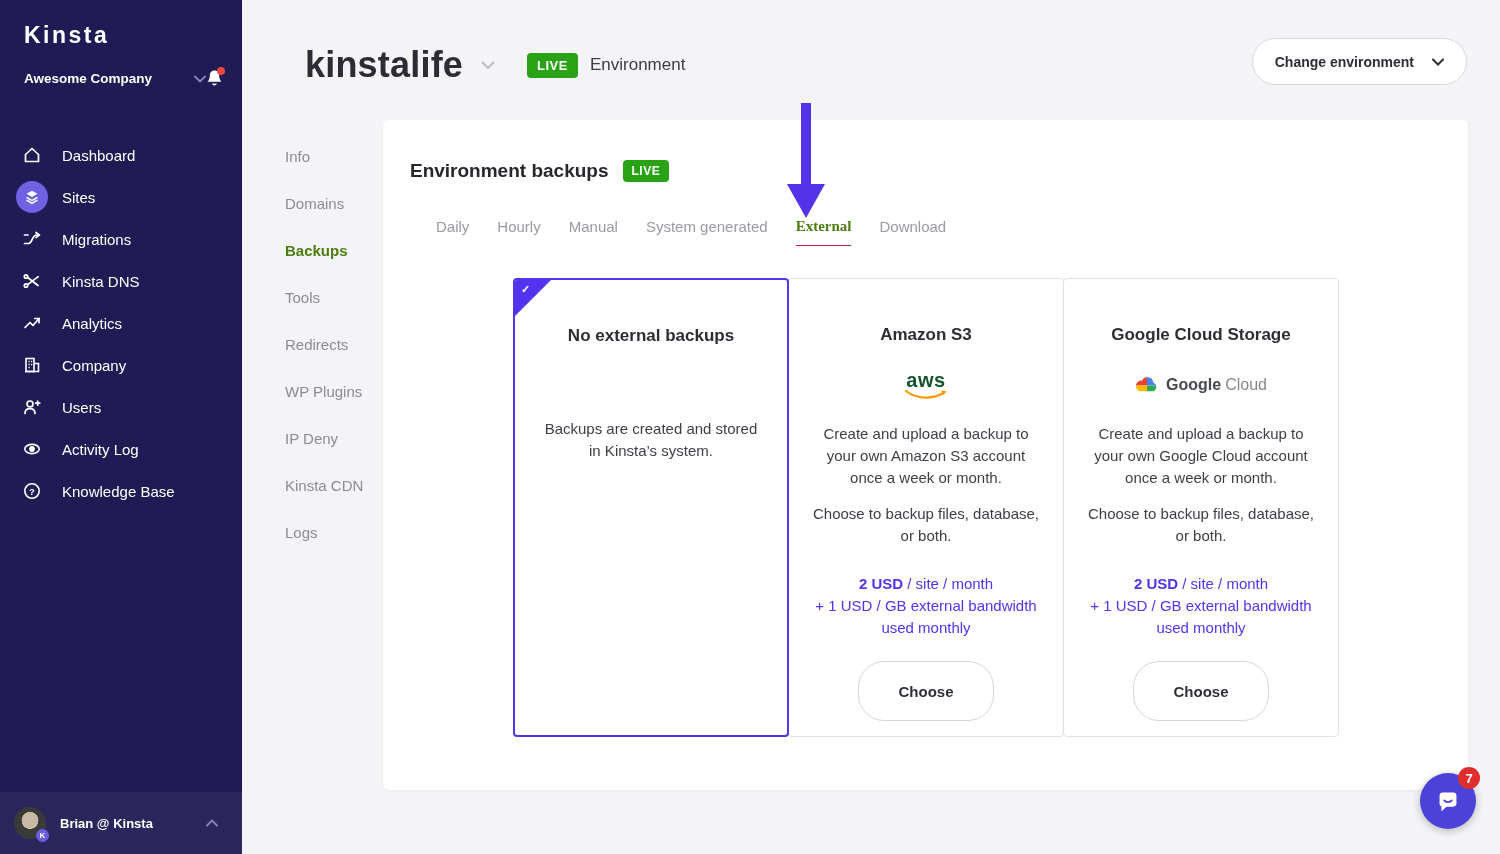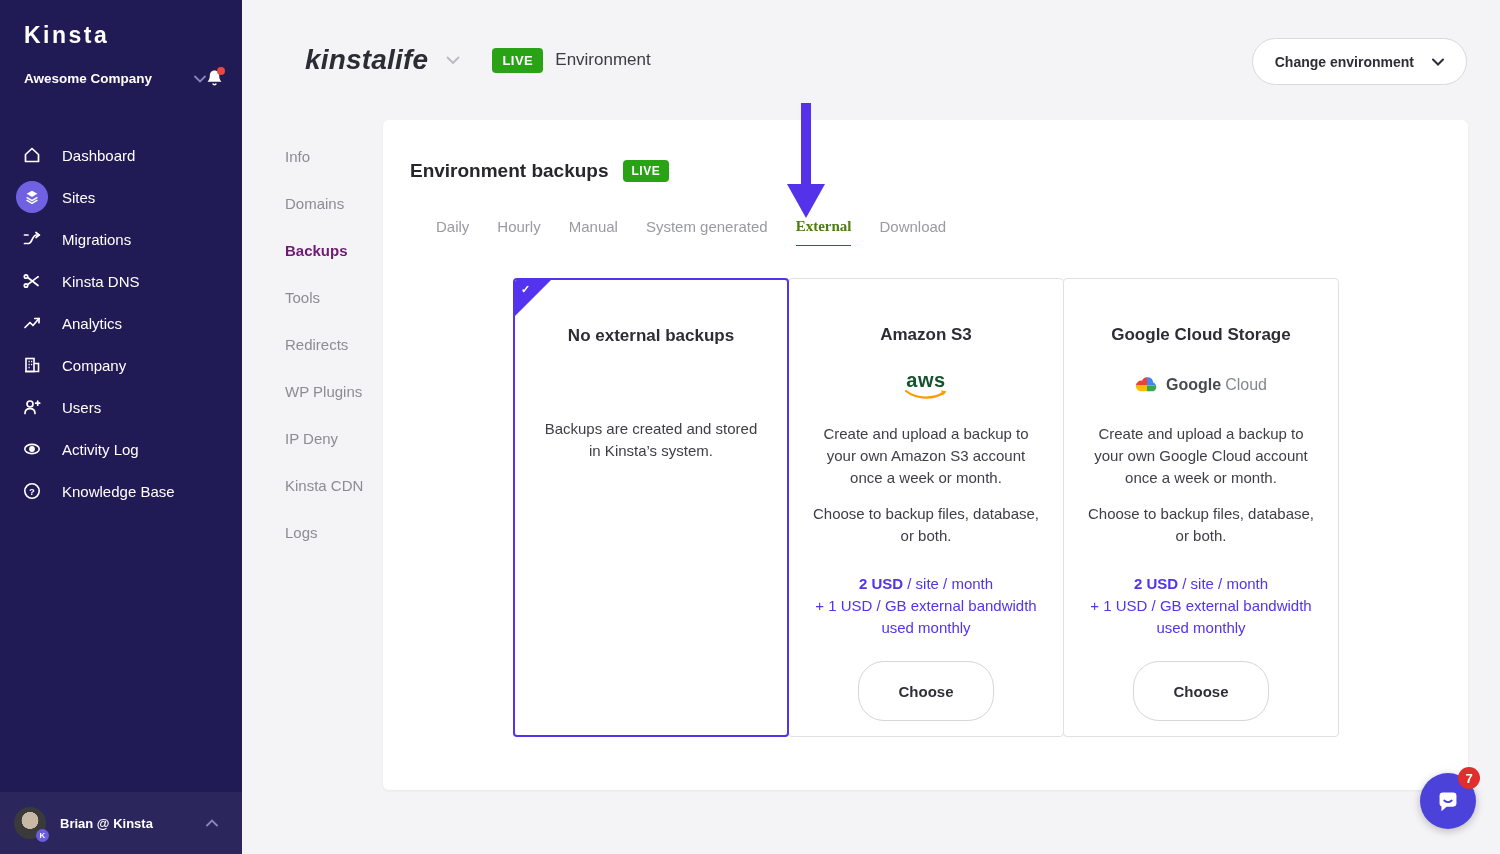--- a/index.html
+++ b/index.html
@@ -21,31 +21,31 @@
   .user-row { position:absolute; left:0; right:0; bottom:0; height:62px; display:flex; align-items:center; padding:0 24px 0 14px; background:rgba(255,255,255,0.05); cursor:pointer; }
   .avatar { position:relative; width:32px; height:32px; border-radius:50%; background:radial-gradient(circle at 50% 42%, #c7b9a6 0 34%, #3a3a3a 35% 100%); flex:0 0 32px; }
   .avatar-badge { position:absolute; right:-3px; bottom:-3px; width:13px; height:13px; border-radius:50%; background:#6b5ce0; color:#fff; font-size:8px; font-weight:700; display:flex; align-items:center; justify-content:center; }
   .user-name { margin-left:14px; font-size:13px; font-weight:600; color:#fff; }
   .user-chevron { margin-left:auto; display:flex; }
 
   
   .main { margin-left:252px; position:relative; height:854px; }
   .topbar { position:absolute; left:0; right:0; top:0; height:100px; }
   .site-title-row { position:absolute; left:53px; top:44px; display:flex; align-items:center; }
-  .site-name { font-size:28px; font-weight:700; color:#2c2c35; letter-spacing:0.2px;font-style:italic; }
+  .site-name { font-size:36px; font-weight:700; color:#2c2c35; letter-spacing:0.2px; }
   .site-chevron { margin-left:18px; display:flex; cursor:pointer; }
   .env-badge { margin-left:32px; background:#2aa216; color:#fff; font-size:13px; font-weight:700; letter-spacing:0.5px; padding:5px 10px; border-radius:4px; }
   .env-label { margin-left:12px; font-size:17px; color:#3c3c44; }
   .change-env-btn { position:absolute; right:33px; top:38px; height:47px; padding:0 22px; border-radius:24px; border:1px solid #d9d9de; background:#fff; display:flex; align-items:center; cursor:pointer; font-size:14px; font-weight:700; color:#2d2d36; }
   .change-env-btn .chev { margin-left:18px; display:flex; }
 
   
   .subnav { position:absolute; left:33px; top:148px; }
   .subnav-item { font-size:15px; color:#8c8c92; margin-bottom:30px; cursor:pointer; }
-  .subnav-item.active { color:#701a75; font-weight:700; }
+  .subnav-item.active { color:#4d7c0f; font-weight:700; }
 
   
   .panel { position:absolute; left:131px; right:32px; top:120px; bottom:64px; background:#fff; border-radius:6px; box-shadow:0 1px 3px rgba(0,0,0,0.05); }
   .panel-title-row { display:flex; align-items:center; padding:40px 0 0 27px; }
   .panel-title { font-size:19px; font-weight:700; color:#26262b; }
   .panel-live-badge { margin-left:14px; background:#2aa216; color:#fff; font-size:12px; font-weight:700; letter-spacing:0.5px; padding:4px 9px; border-radius:4px; }
   .tabs { display:flex; margin:36px 0 0 53px; }
   .tab { font-size:15px; color:#9a9aa2; margin-right:28px; padding-bottom:10px; cursor:pointer; }
   .tab.active { color:#4d7c0f; font-weight:700; border-bottom:1px solid #be185d;font-family:Liberation Serif, serif; }
 

